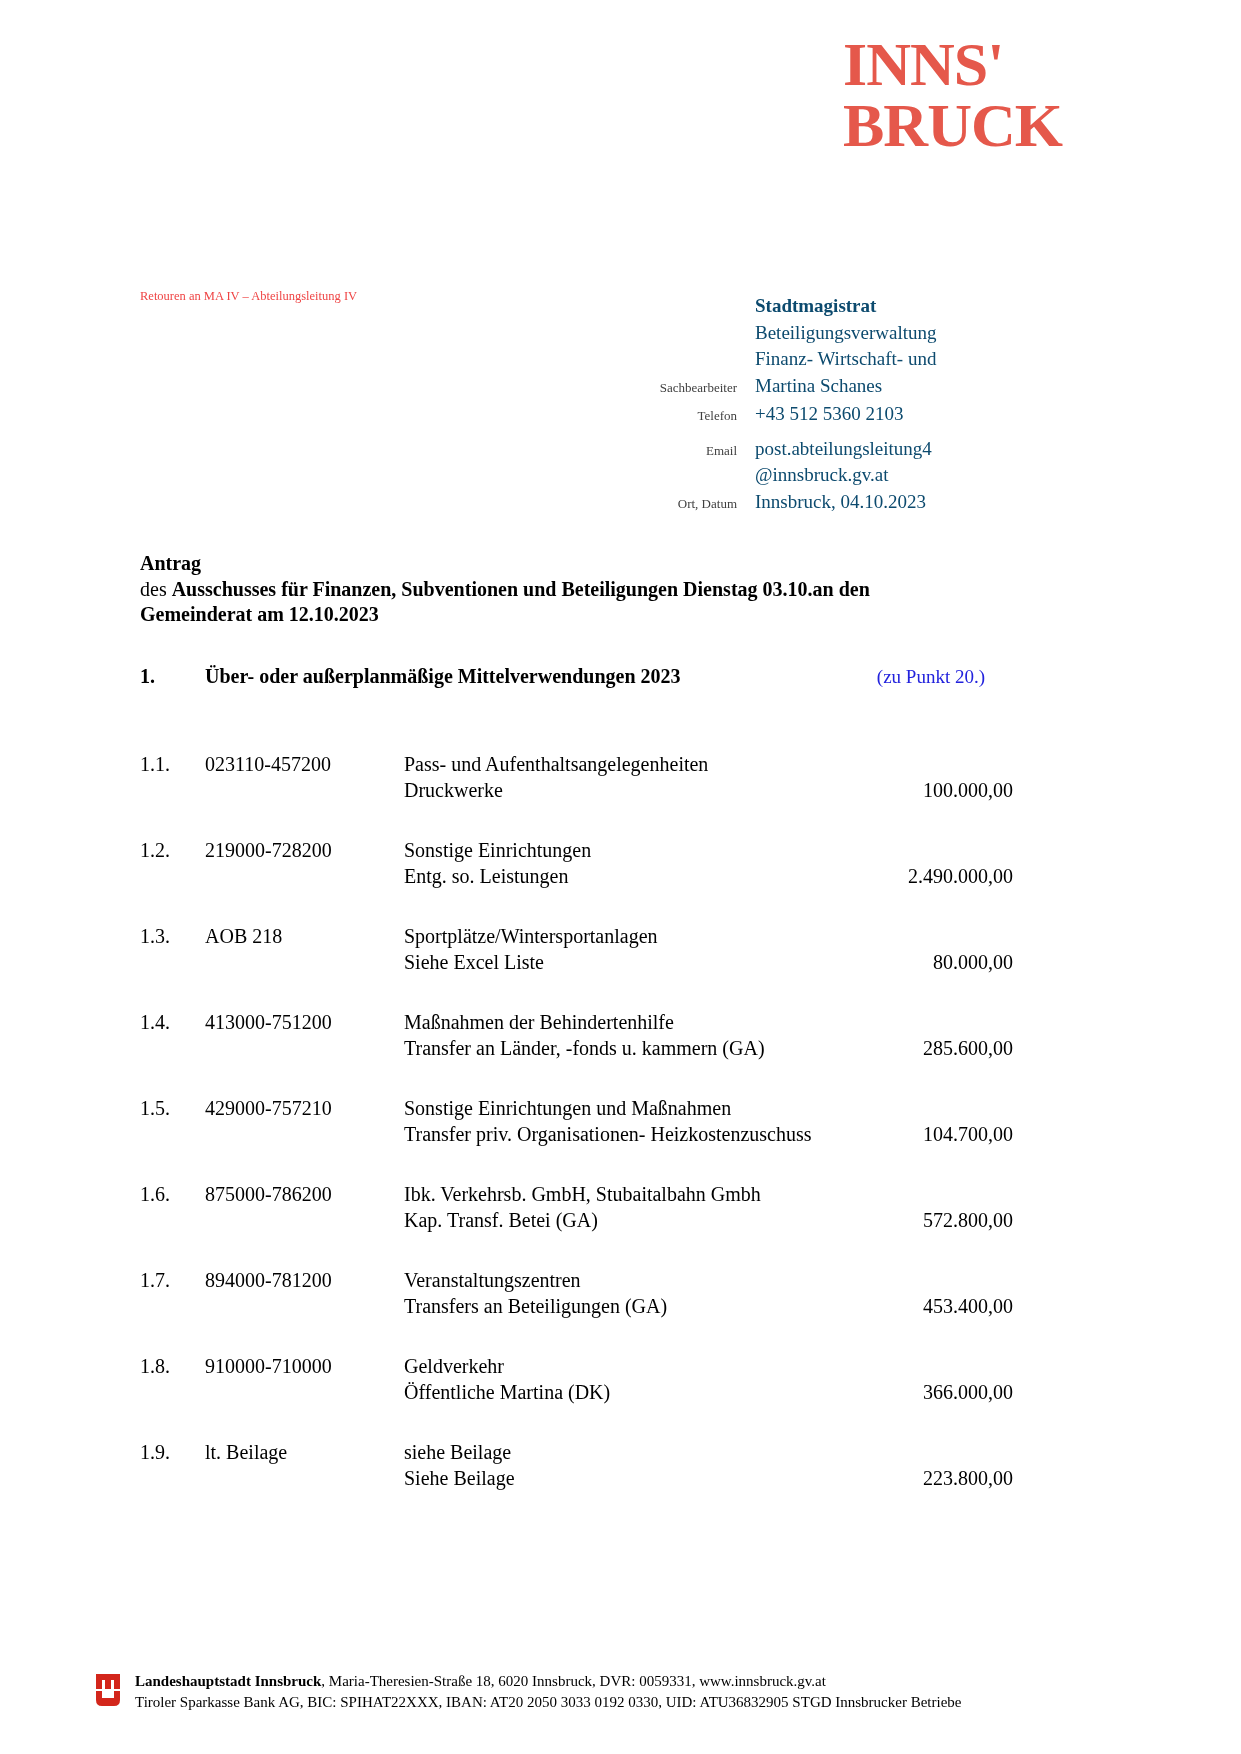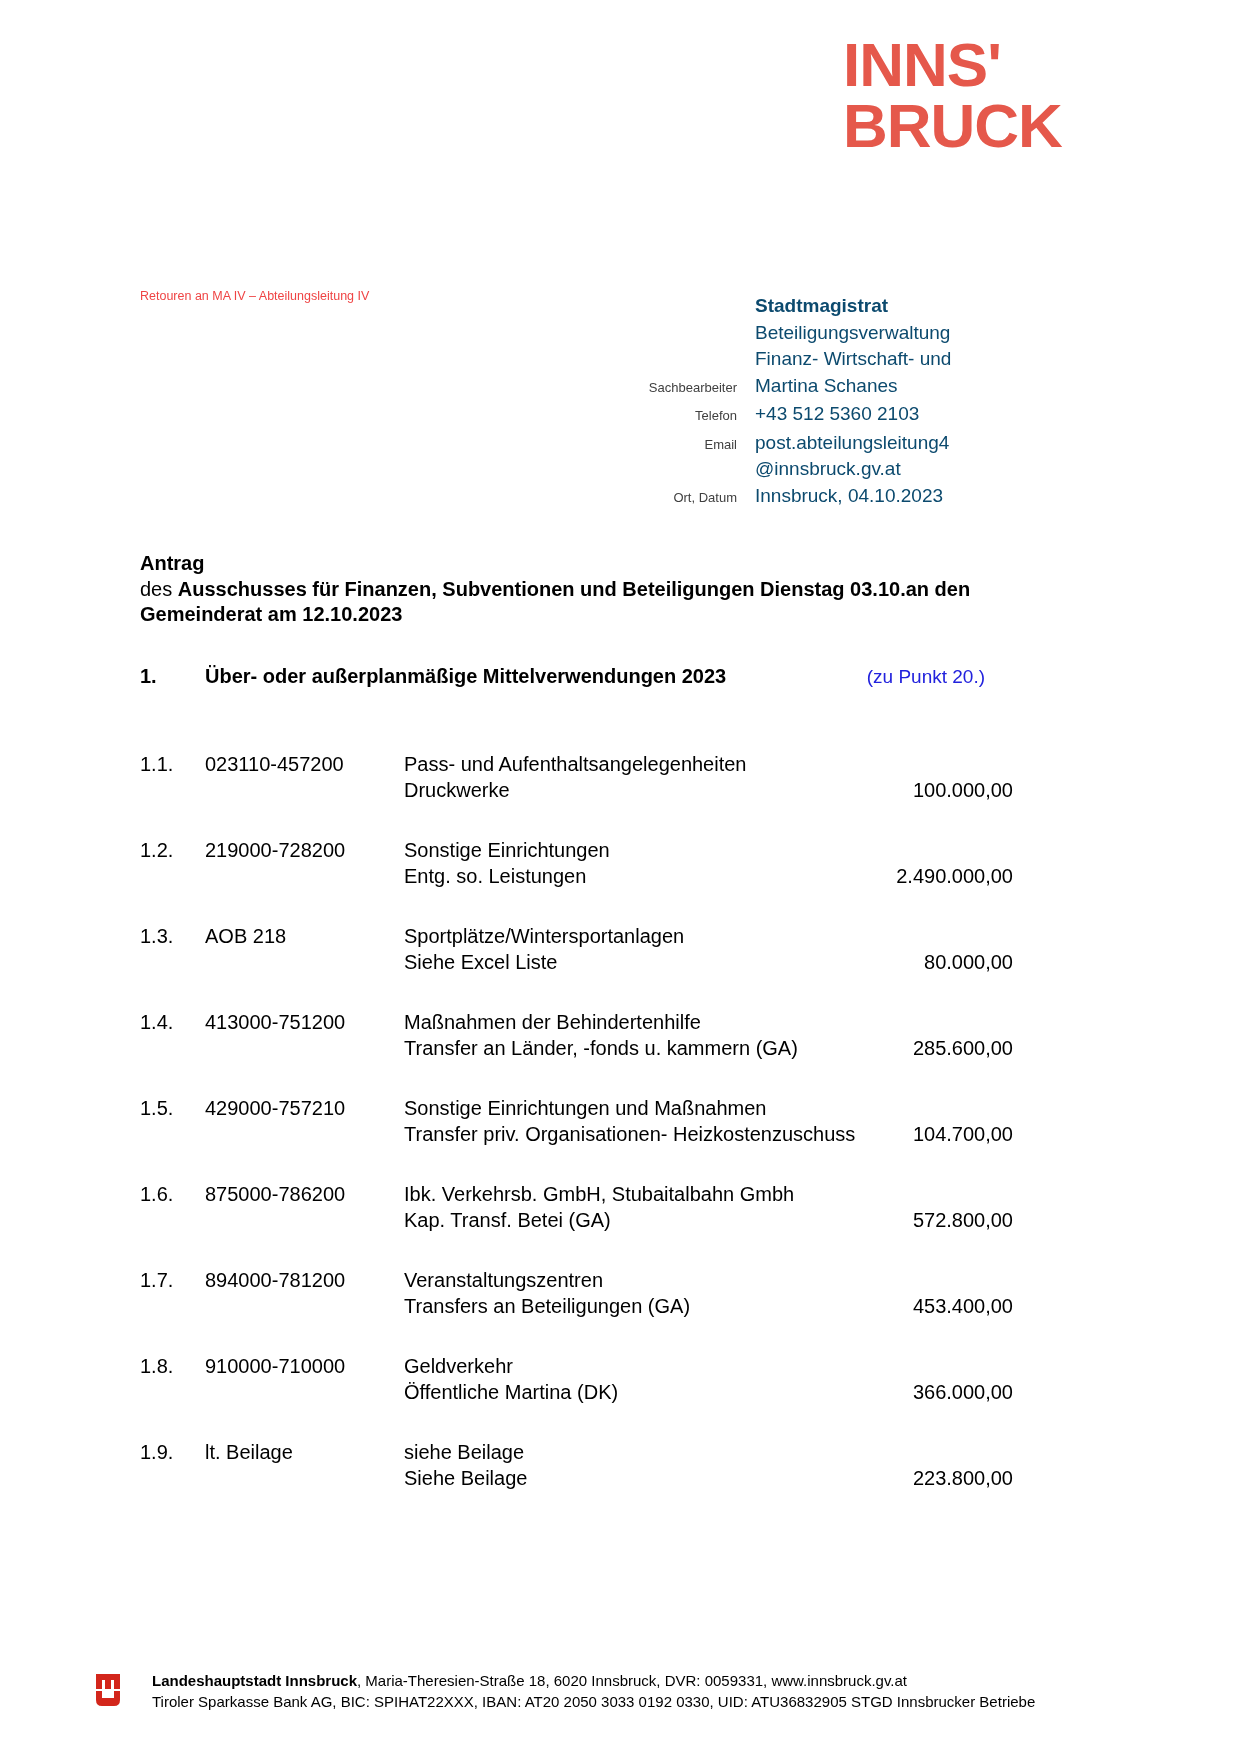--- a/index.html
+++ b/index.html
@@ -1,20 +1,20 @@
 <!DOCTYPE html>
 <html style="--brand-red: #e5584b; --footer-red: #d3261b; --link-blue: #2222dd;"><head>
 <meta charset="utf-8">
 <style>
   html,body{margin:0;padding:0;background:#ffffff;}
   .page{
     position:relative;
     width:1241px;height:1754px;
     background:#ffffff;
-    font-family:Liberation Sans, sans-serif;
+    font-family:Liberation Serif, serif;
     color:#000;
     overflow:hidden;
   }
   
   .logo{
     position:absolute;left:843px;top:34px;
     font-size:62px;line-height:61px;font-weight:bold;
     color:var(--brand-red,#e5584b);
     letter-spacing:-1px;
     white-space:nowrap;
@@ -26,21 +26,21 @@
   }
   
   .info-block{position:absolute;left:607px;top:293px;}
   .info-row{
     display:grid;grid-template-columns:130px auto;column-gap:18px;
     align-items:baseline;line-height:26.5px;
   }
   .info-label{font-size:13px;color:#404040;text-align:right;}
   .info-value{font-size:19px;color:#0c4a6e;}
   .info-value.bold{font-weight:bold;}
-  .info-row.gap{margin-top:0;}
+  .info-row.gap{margin-top:6px;}
   
   .title-block{
     position:absolute;left:140px;top:551px;
     font-size:20px;line-height:25.5px;
   }
   .b{font-weight:bold;}
   
   .section-heading{
     position:absolute;left:140px;top:665px;width:873px;
     display:flex;align-items:baseline;
@@ -58,21 +58,21 @@
   .item{
     display:grid;grid-template-columns:65px 199px 1fr;
     margin-bottom:34px;
     font-size:20px;line-height:26px;
   }
   .item-line2{display:flex;justify-content:space-between;}
   .item-amount{white-space:nowrap;padding-left:12px;}
   
   .footer{
     position:absolute;left:96px;top:1671px;
-    display:flex;gap:32px;align-items:flex-start;
+    display:flex;gap:15px;align-items:flex-start;
     font-size:15px;line-height:20.5px;
   }
   .footer-icon{flex:0 0 auto;margin-top:3px;}
   .footer-text{color:#000;}
 </style>
 </head>
 <body>
 
 <div class="page">
 

